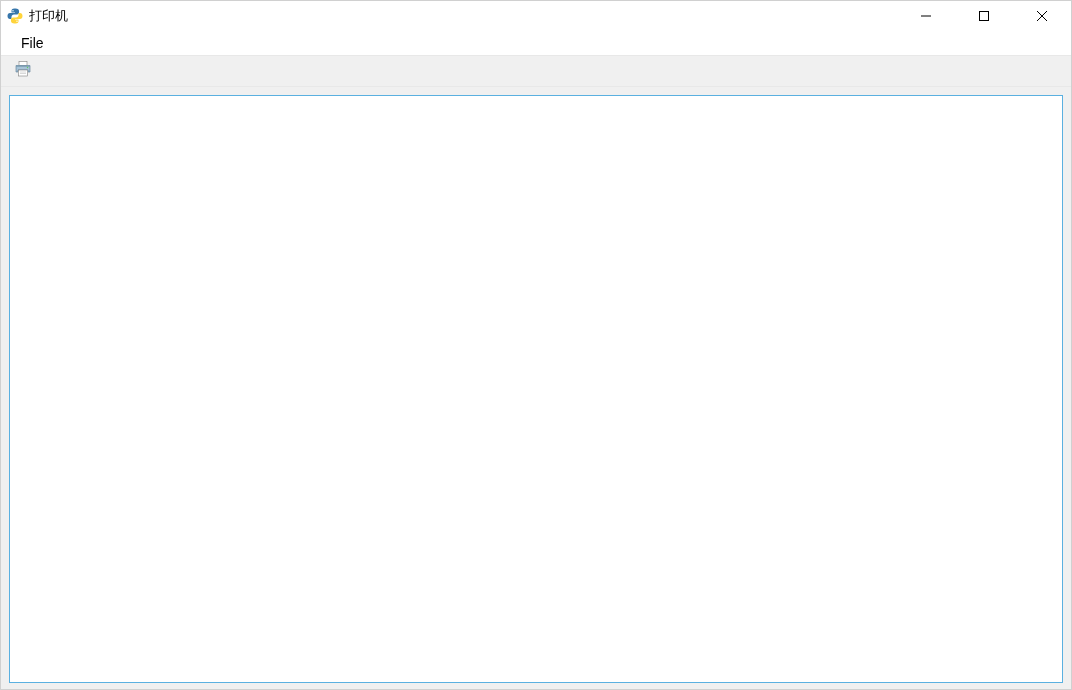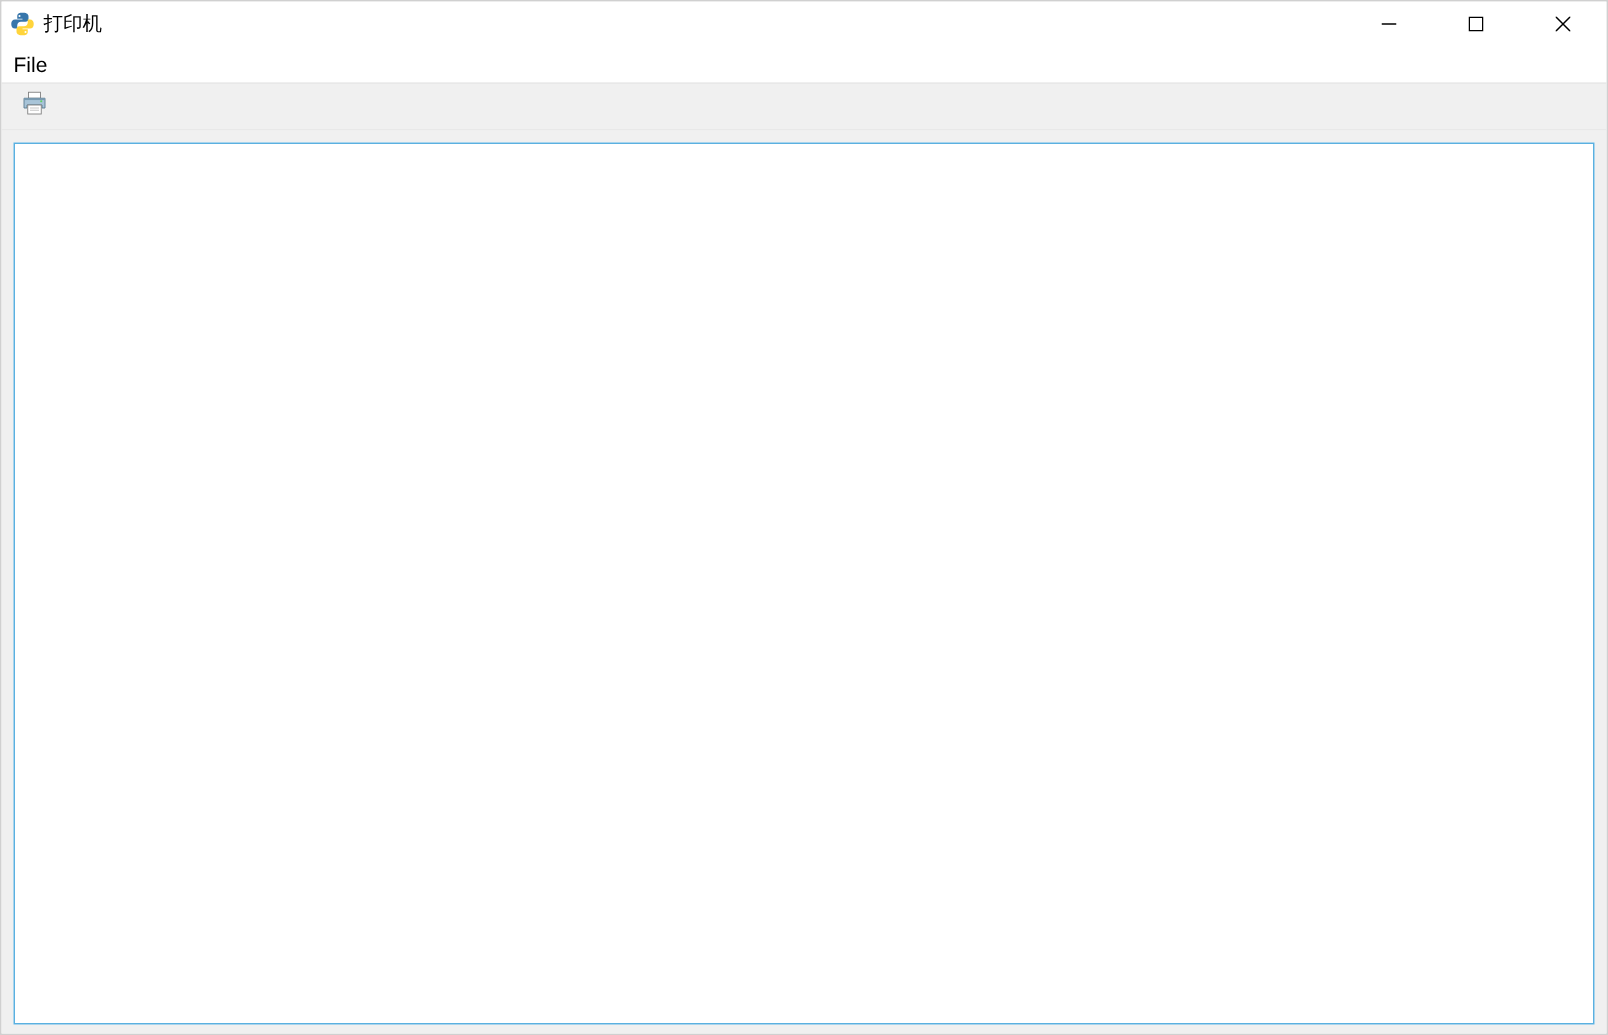--- a/index.html
+++ b/index.html
@@ -50,21 +50,21 @@
       align-items: center;
       justify-content: center;
       color: #000000;
       cursor: default;
     }
     .menu-bar {
       height: 24px;
       background: #ffffff;
       display: flex;
       align-items: center;
-      padding-left: 2px;
+      padding-left: 14px;
     }
     .menu-item {
       font-size: 14px;
       color: #000000;
       padding: 2px 6px;
       cursor: default;
     }
     .tool-bar {
       height: 32px;
       background: #f0f0f0;

